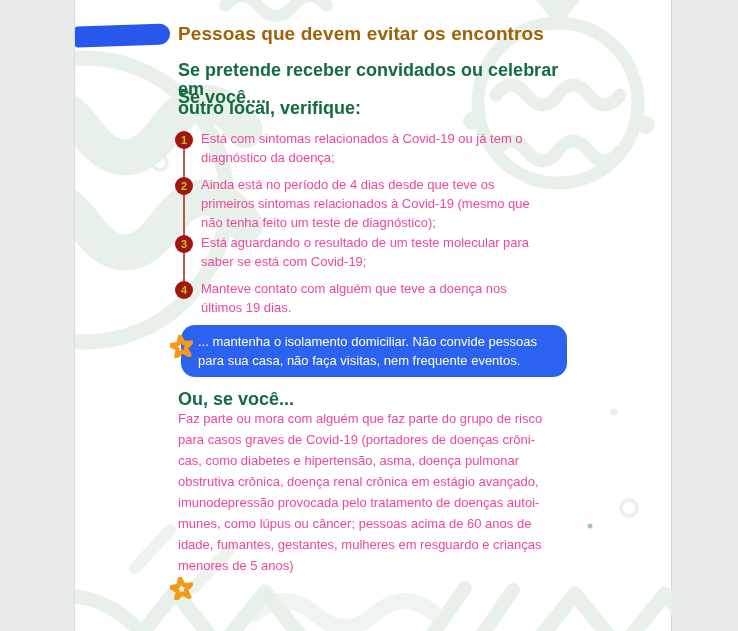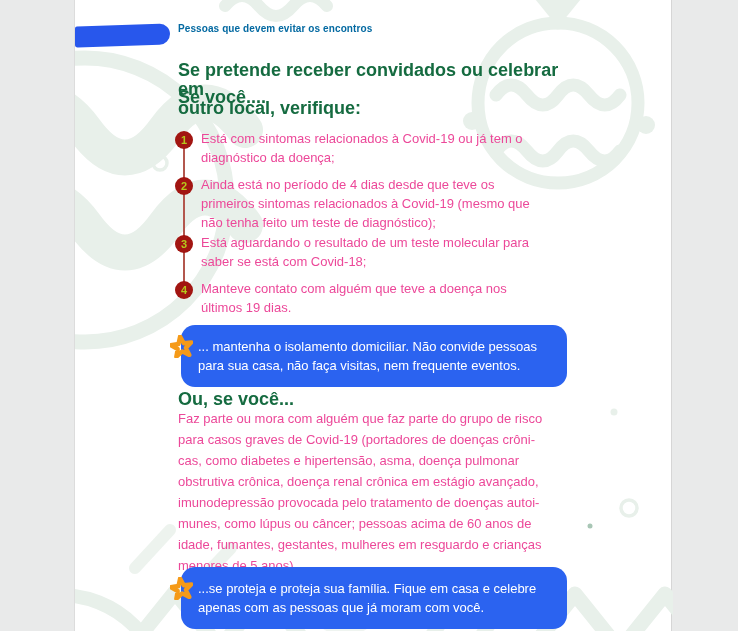--- a/index.html
+++ b/index.html
@@ -7,41 +7,41 @@
               font-family:"Liberation Sans", sans-serif; }
   .stage { position:relative; width:738px; height:631px; background:#e9eaea; }
   .page  { position:absolute; left:74px; top:0; width:598px; height:631px;
            background:#ffffff; border-left:1px solid #dcdcdc; border-right:1px solid #d6d6d6; }
   .watermark { position:absolute; left:0; top:0; width:598px; height:631px; z-index:0; }
   .content { position:absolute; inset:0; z-index:1; }
 
   .banner { position:absolute; left:0; top:25px; width:95px; height:21px;
             background:#2857ec; border-radius:2px 11px 11px 3px;
             transform:skewY(-1.8deg); }
-  .title  { position:absolute; left:103px; top:23px; font-size:10px; font-weight:bold;
-            color:#0369a1; letter-spacing:.1px; }
+  .title  { position:absolute; left:103px; top:23px; font-size:19px; font-weight:bold;
+            color:#a16207; letter-spacing:.1px; }
 
   .pre { white-space:pre-line; }
   .green-bold { color:#156b40; font-weight:bold; font-size:18px; line-height:19px; }
   .green-text { color:#ec4899; font-size:13px; line-height:19px; }
 
   .intro    { position:absolute; left:103px; top:61px; width:410px; }
   .heading1 { position:absolute; left:103px; top:88px; }
   .heading2 { position:absolute; left:103px; top:390px; }
   .risk-par { position:absolute; left:103px; top:408px; width:410px; line-height:21px; }
 
   .connector { position:absolute; left:108px; top:140px; width:2px; height:150px;
                background:#b3574e; }
   .list-item { position:absolute; left:100px; display:flex; align-items:flex-start; }
   .badge { flex:0 0 18px; width:18px; height:18px; margin:2px 8px 0 0; border-radius:50%;
            background:#a21511; color:#b5c81c; font-size:11px; font-weight:bold;
            display:flex; align-items:center; justify-content:center; }
   .item-text { width:384px; }
 
-  .callout { position:absolute; left:106px; width:386px; height:62px;
+  .callout { position:absolute; left:106px; width:386px; height:52px;
              background:#2b63f0; border-radius:14px; color:#ffffff;
              font-size:13px; line-height:19px; display:flex; align-items:center;
              padding:2px 10px 2px 17px; }
   .callout1 { top:325px; }
   .callout2 { top:567px; }
   .star { position:absolute; left:95px; width:23px; height:23px; z-index:2; }
   .star1 { top:335px; }
   .star2 { top:577px; }
 </style>
 </head>
@@ -101,21 +101,21 @@
       </div>
       <div class="list-item" style="top:175px">
         <span class="badge">2</span>
         <span class="item-text green-text pre">Ainda está no período de 4 dias desde que teve os
 primeiros sintomas relacionados à Covid-19 (mesmo que
 não tenha feito um teste de diagnóstico);</span>
       </div>
       <div class="list-item" style="top:233px">
         <span class="badge">3</span>
         <span class="item-text green-text pre">Está aguardando o resultado de um teste molecular para
-saber se está com Covid-18;</span>
+saber se está com Covid-19;</span>
       </div>
       <div class="list-item" style="top:279px">
         <span class="badge">4</span>
         <span class="item-text green-text pre">Manteve contato com alguém que teve a doença nos
 últimos 19 dias.</span>
       </div>
 
       <svg class="star star1" viewBox="0 0 100 100">
         <path d="M50 6 L61.5 37.5 L95 38 L68 58.5 L78.5 91 L50 71.5 L21.5 91 L32 58.5 L5 38 L38.5 37.5 Z" fill="none" stroke="#f59a18" stroke-width="19" stroke-linejoin="round" transform="rotate(-8 50 50)"></path>
       </svg>
@@ -131,20 +131,16 @@
 cas, como diabetes e hipertensão, asma, doença pulmonar
 obstrutiva crônica, doença renal crônica em estágio avançado,
 imunodepressão provocada pelo tratamento de doenças autoi-
 munes, como lúpus ou câncer; pessoas acima de 60 anos de
 idade, fumantes, gestantes, mulheres em resguardo e crianças
 menores de 5 anos)</p>
 
       <svg class="star star2" viewBox="0 0 100 100">
         <path d="M50 6 L61.5 37.5 L95 38 L68 58.5 L78.5 91 L50 71.5 L21.5 91 L32 58.5 L5 38 L38.5 37.5 Z" fill="none" stroke="#f59a18" stroke-width="19" stroke-linejoin="round" transform="rotate(-8 50 50)"></path>
       </svg>
-      <div class="callout callout2">
-        <span class="pre">...se proteja e proteja sua família. Fique em casa e celebre
-apenas com as pessoas que já moram com você.</span>
-      </div>
 
     </div>
   </div>
 </div>
 
 </body></html>

